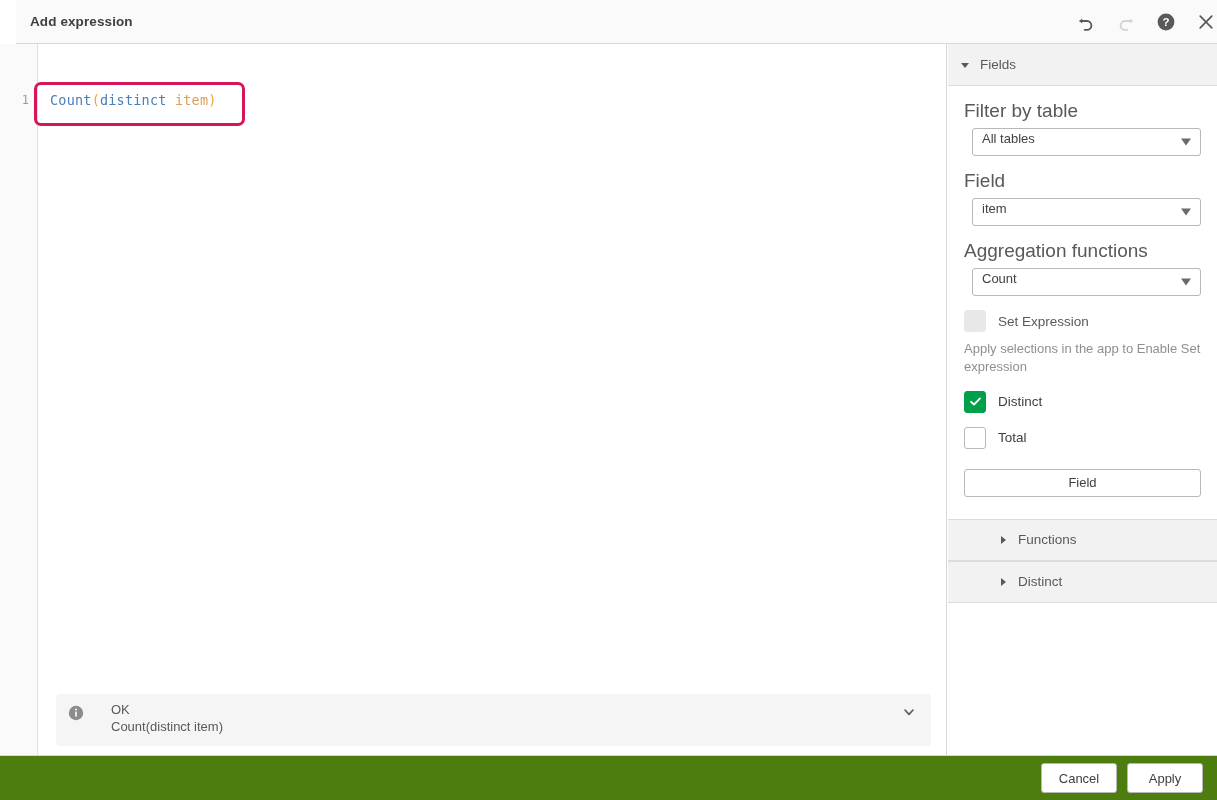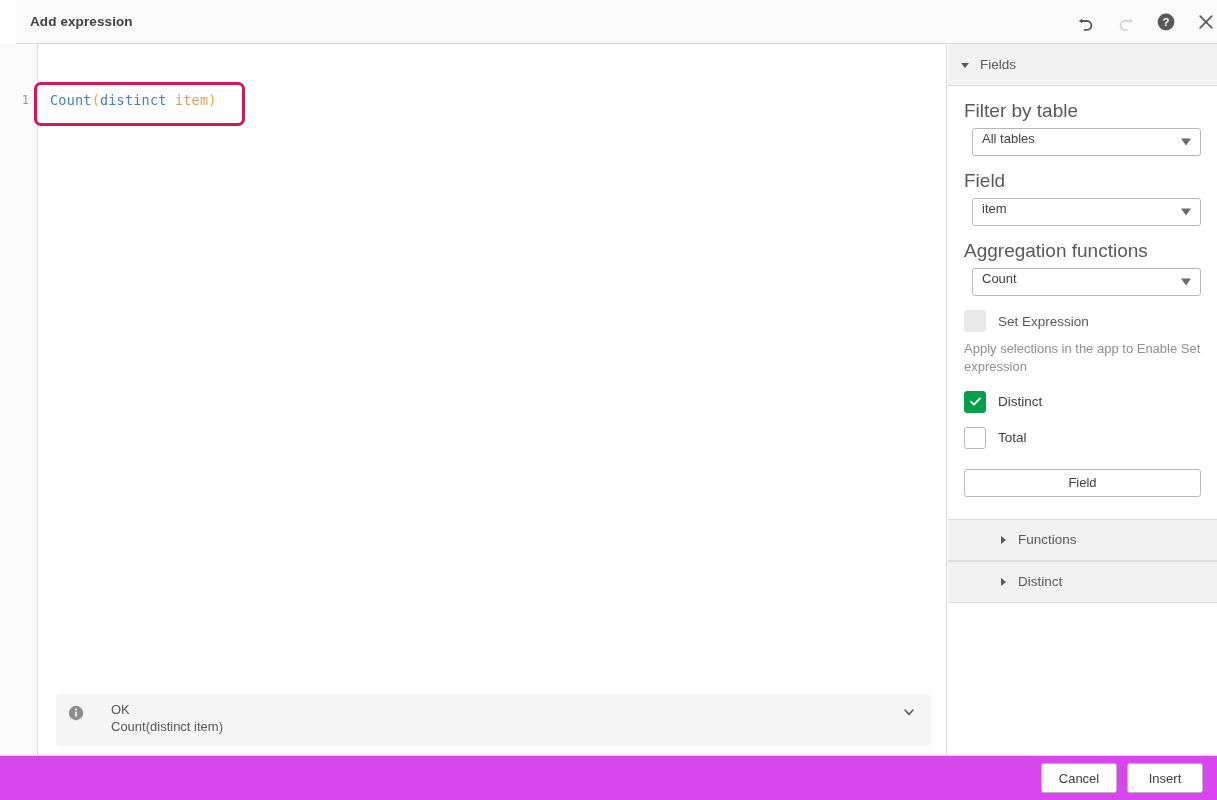--- a/index.html
+++ b/index.html
@@ -282,21 +282,21 @@
     cursor: pointer;
   }
 
   .panel-sections { margin-top: 22px; }
 
   
   .footer {
     position: absolute;
     left: 0; bottom: 0;
     width: 1217px; height: 45px;
-    background: #d946ef;
+    background: #4d7c0f;
     border-top: 1px solid #d8d8d8;
     display: flex;
     align-items: center;
     justify-content: flex-end;
     padding-right: 14px;
     gap: 10px;
   }
   .footer-btn {
     min-width: 76px;
     height: 30px;
@@ -453,16 +453,16 @@
             <path d="M3 1 L3 9 L8 5 Z" fill="#595959"></path>
           </svg>
         </span>
         <span class="acc-title">Distinct</span>
       </div>
     </div>
   </div>
 
   <div class="footer">
     <button class="footer-btn">Cancel</button>
-    <button class="footer-btn">Insert</button>
+    <button class="footer-btn">Apply</button>
   </div>
 
 </div>
 
 </body></html>

